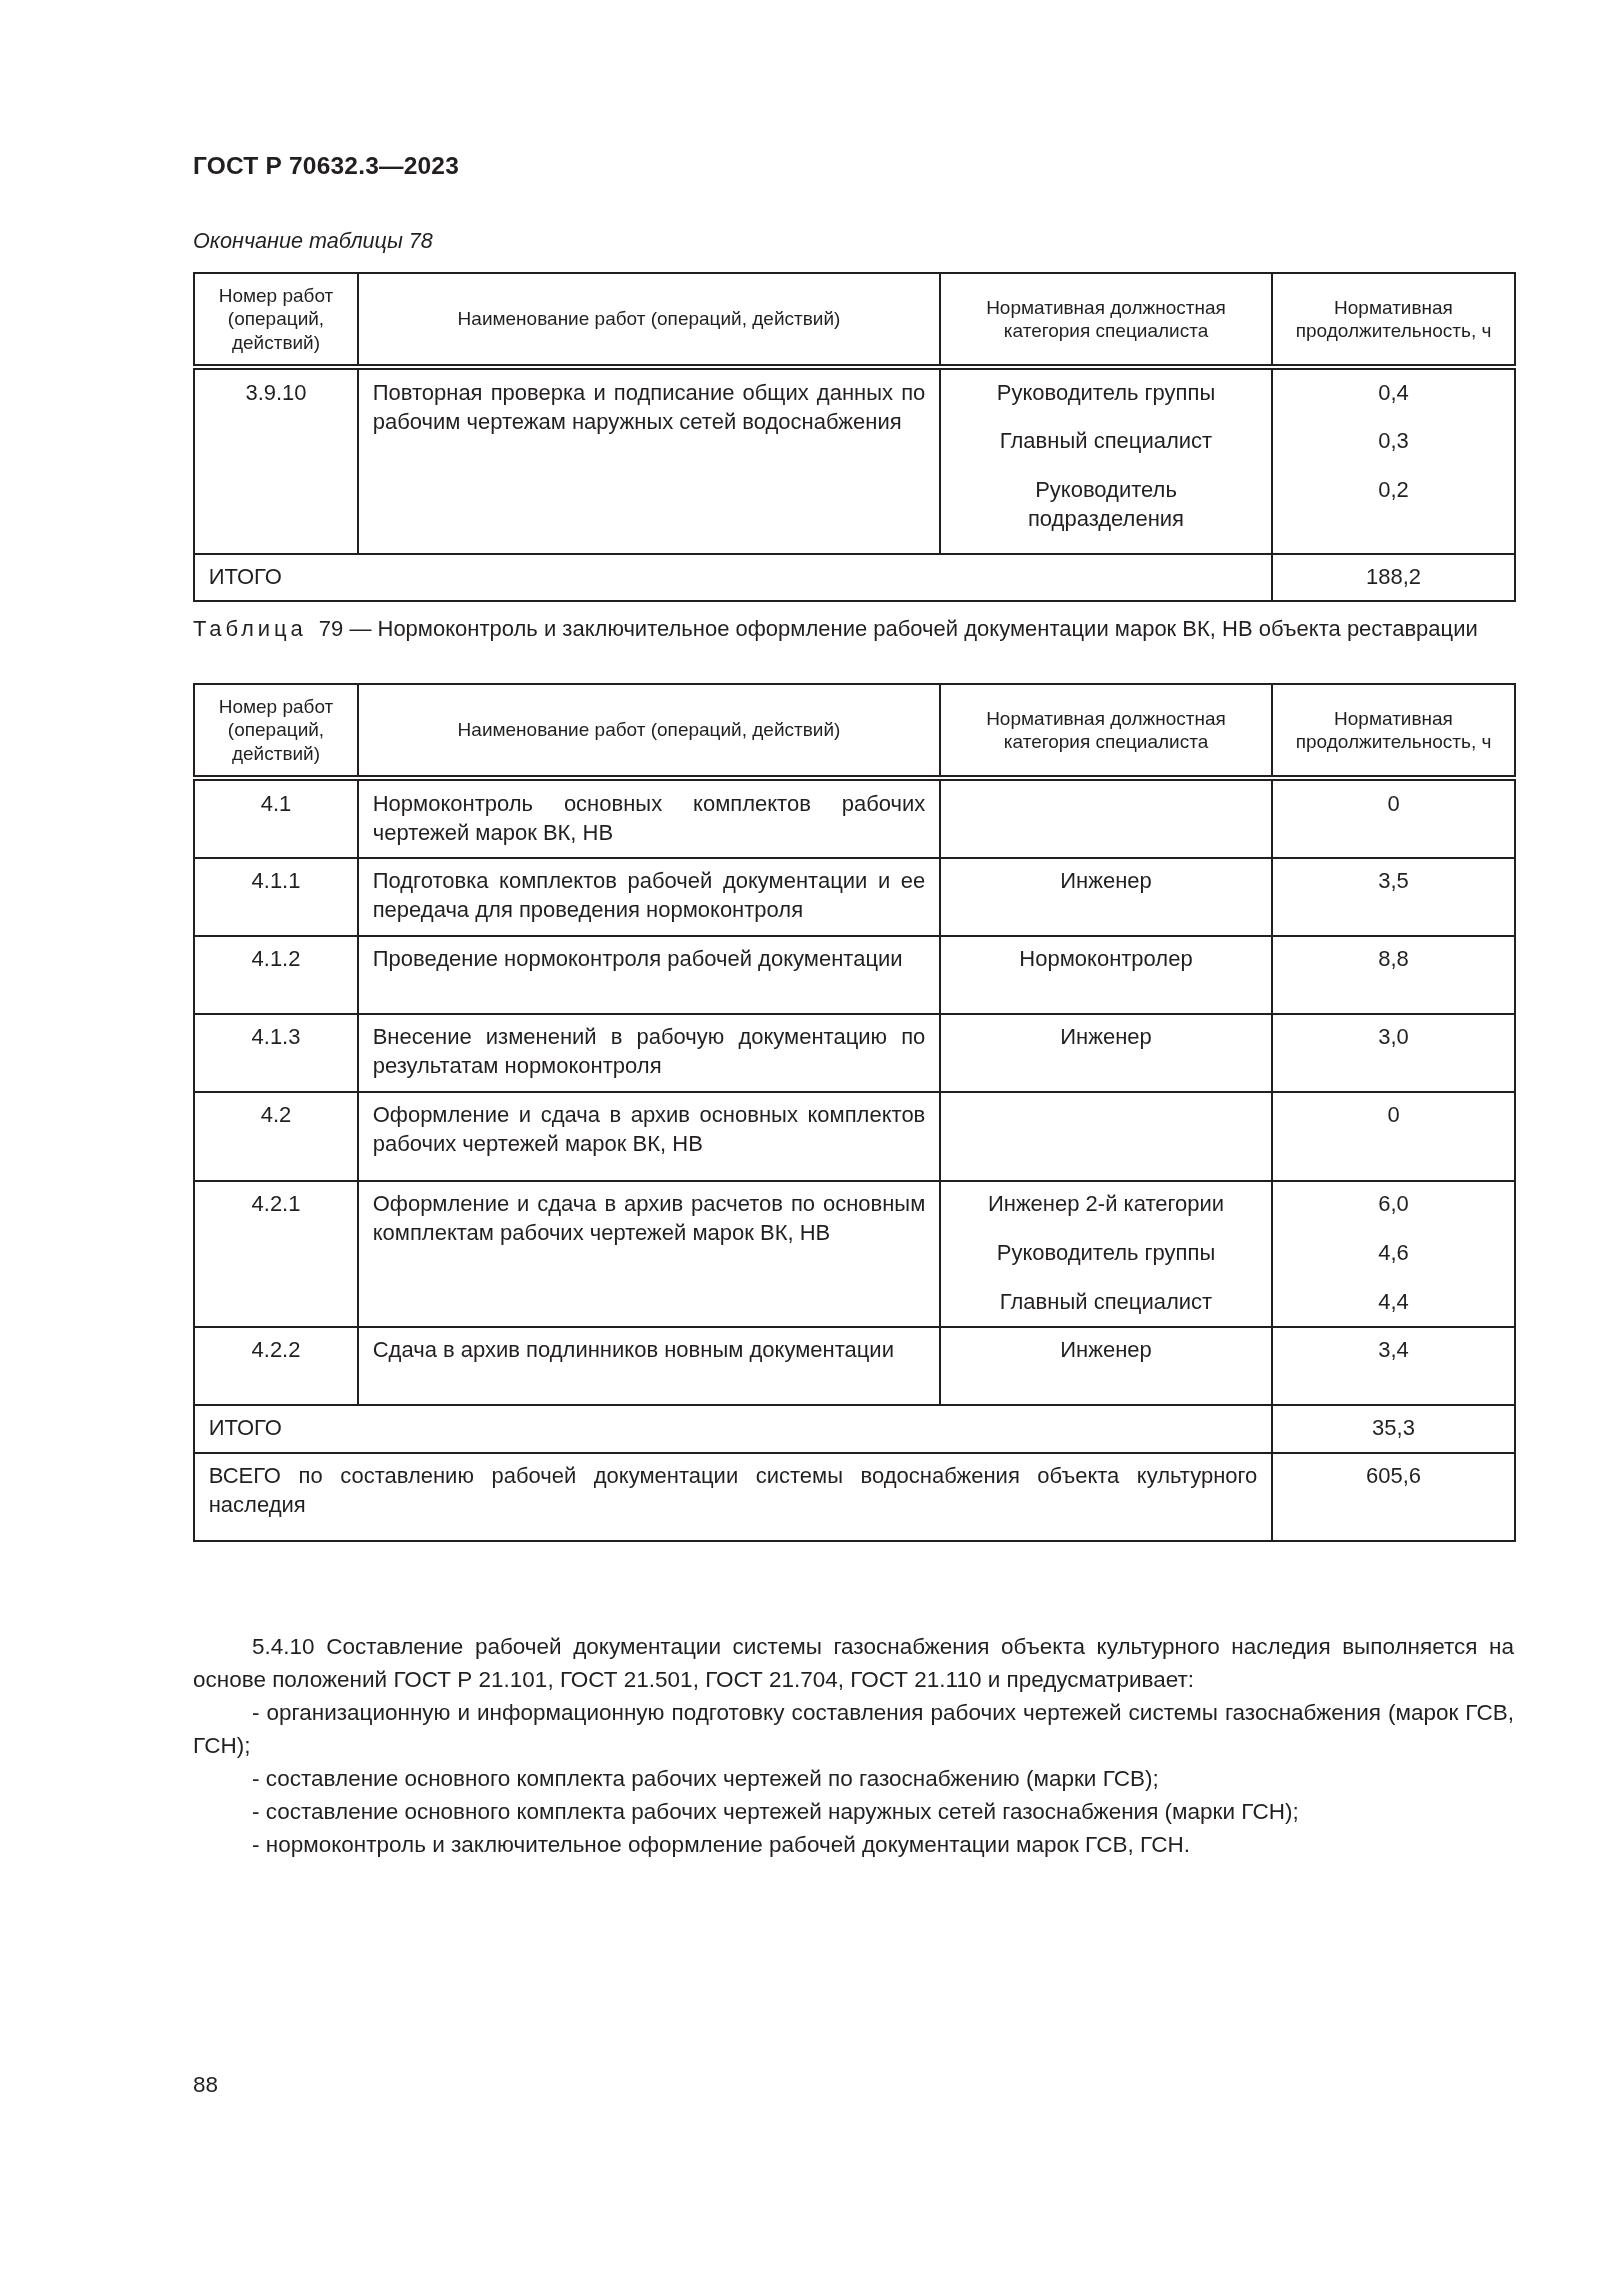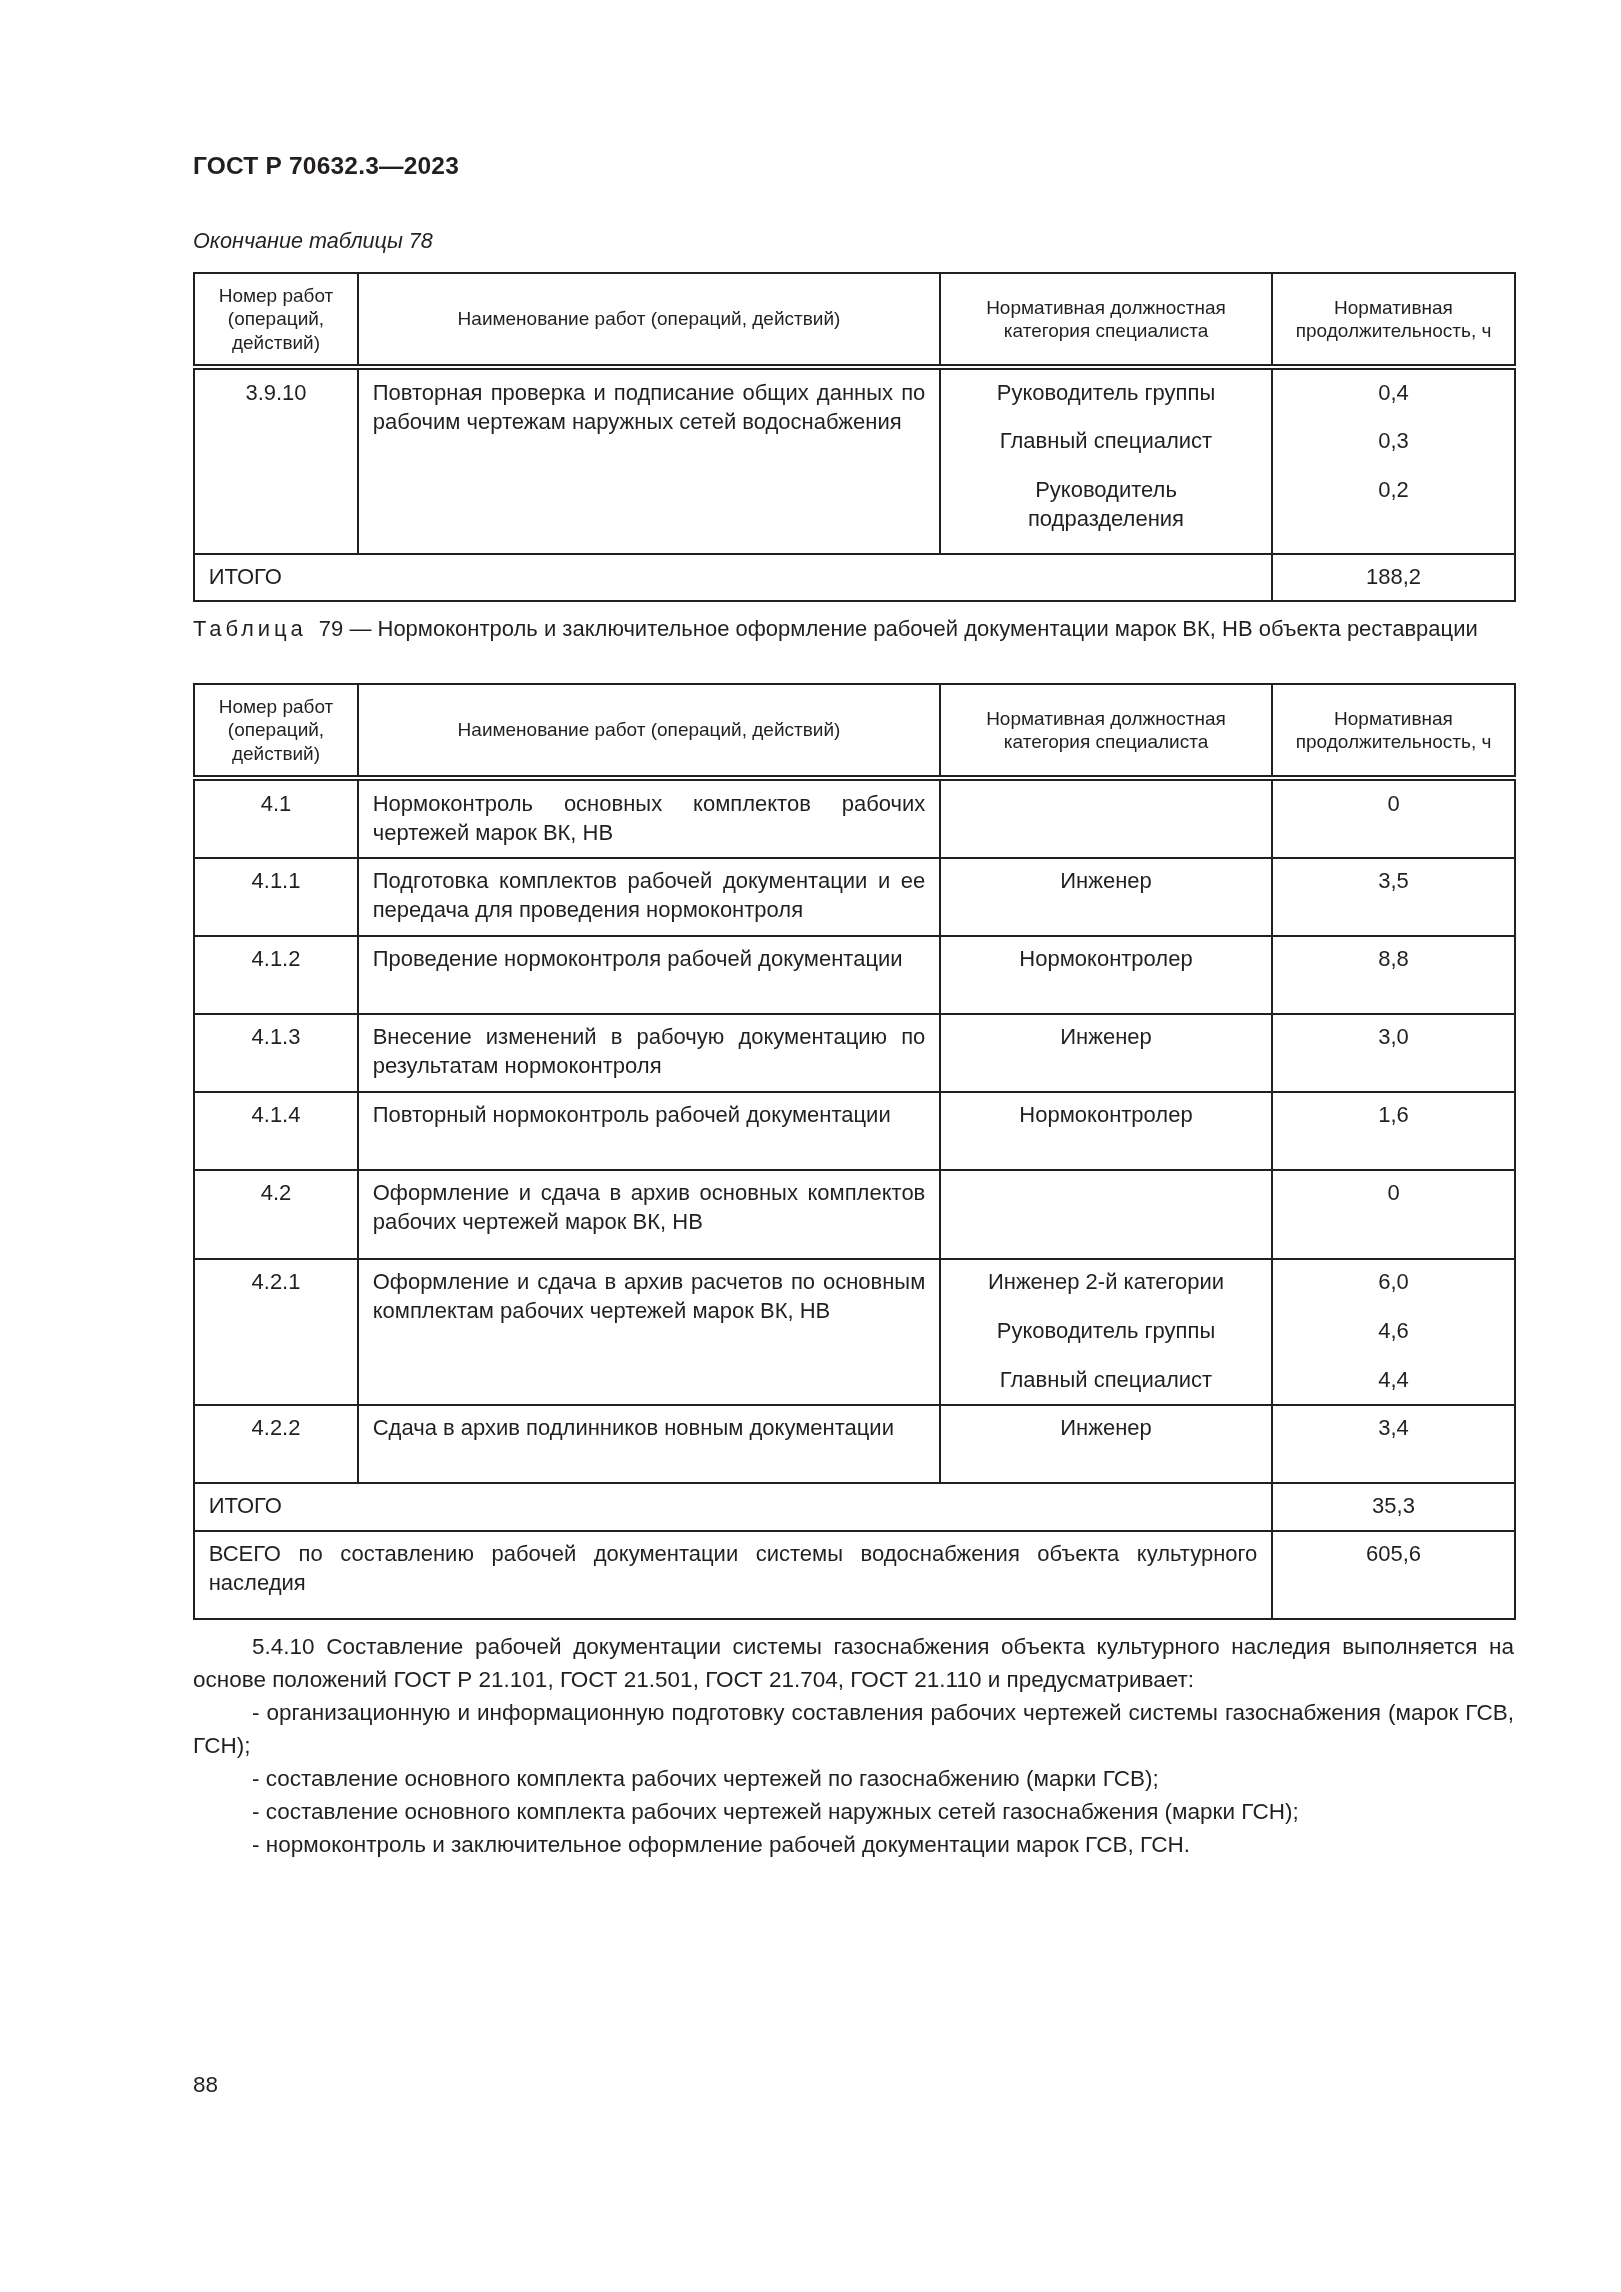--- a/index.html
+++ b/index.html
@@ -106,26 +106,20 @@
       <td class="c-name">Проведение нормоконтроля рабочей докумен­тации</td>
       <td class="c-cat">Нормоконтролер</td>
       <td class="c-dur">8,8</td>
     </tr>
     <tr style="height:78px">
       <td class="c-num">4.1.3</td>
       <td class="c-name">Внесение изменений в рабочую документацию по результатам нормоконтроля</td>
       <td class="c-cat">Инженер</td>
       <td class="c-dur">3,0</td>
     </tr>
-    <tr style="height:78px">
-      <td class="c-num">4.1.4</td>
-      <td class="c-name">Повторный нормоконтроль рабочей документа­ции</td>
-      <td class="c-cat">Нормоконтролер</td>
-      <td class="c-dur">1,6</td>
-    </tr>
     <tr style="height:89px">
       <td class="c-num">4.2</td>
       <td class="c-name">Оформление и сдача в архив основных ком­плектов рабочих чертежей марок ВК, НВ</td>
       <td class="c-cat"></td>
       <td class="c-dur">0</td>
     </tr>
     <tr style="height:146px">
       <td class="c-num">4.2.1</td>
       <td class="c-name">Оформление и сдача в архив расчетов по ос­новным комплектам рабочих чертежей марок ВК, НВ</td>
       <td class="c-cat stack">

